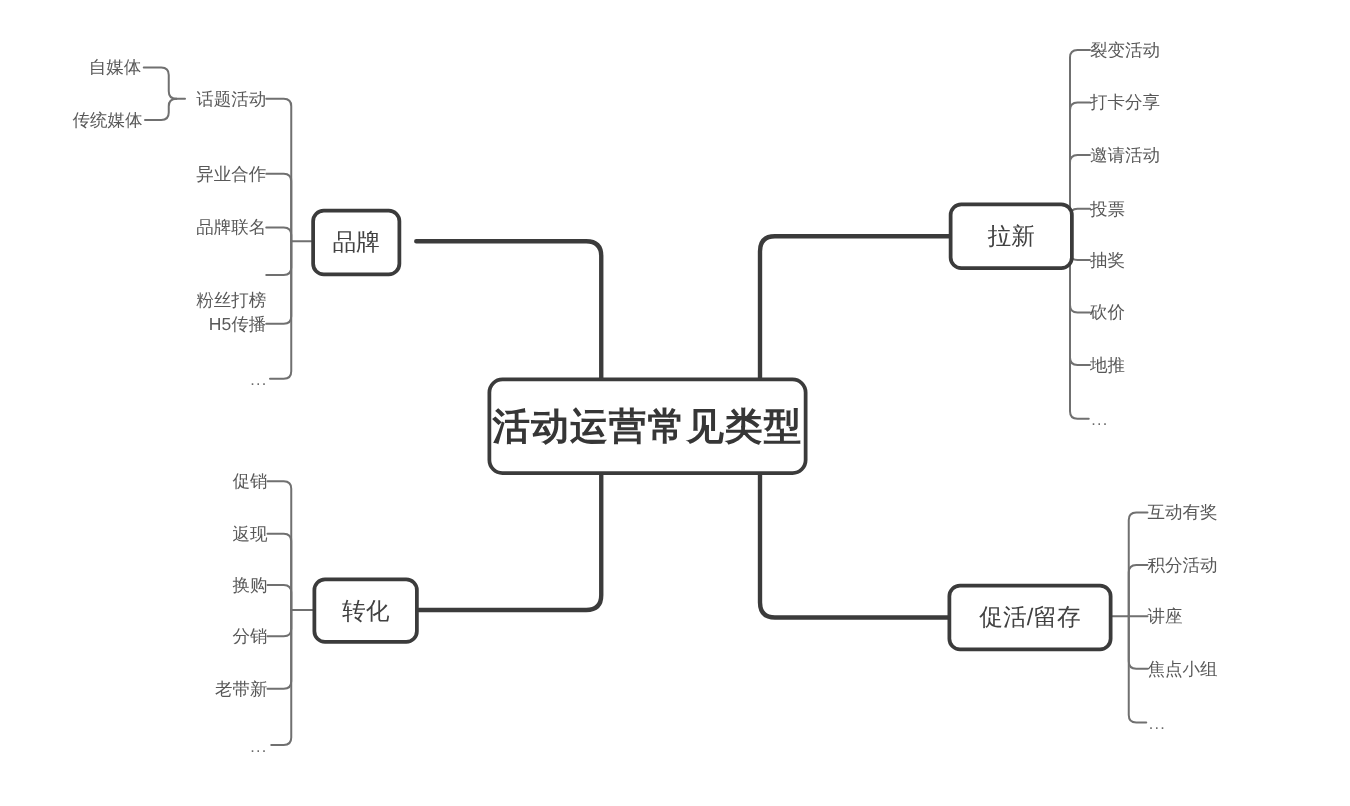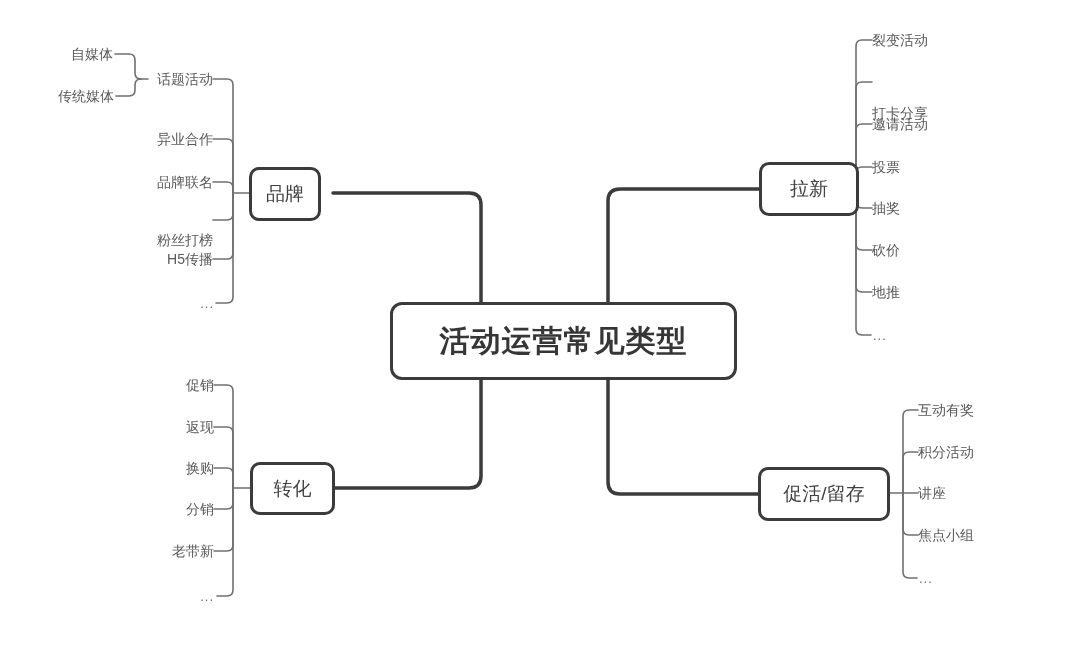--- a/index.html
+++ b/index.html
@@ -89,21 +89,21 @@
 
       <path d="M 890 493 H 903"></path>
       <path d="M 903 493 V 416 Q 903 410 909 410 H 918"></path>
       <path d="M 903 493 V 458 Q 903 452 909 452 H 918"></path>
       <path d="M 903 493 H 918"></path>
       <path d="M 903 493 V 529 Q 903 535 909 535 H 918"></path>
       <path d="M 903 493 V 572 Q 903 578 909 578 H 917"></path>
     </g>
   </svg>
 
-  <div class="node root" style="left:390px;top:302px;width:347px;height:78px;">
+  <div class="node root" style="left:390px;top:302px;width:256px;height:78px;">
     <span>活动运营常见类型</span>
   </div>
 
   <div class="node" style="left:249px;top:167px;width:72px;height:54px;">
     <span>品牌</span>
   </div>
   <div class="node" style="left:759px;top:162px;width:100px;height:54px;">
     <span>拉新</span>
   </div>
   <div class="node" style="left:250px;top:462px;width:85px;height:53px;">
@@ -117,21 +117,21 @@
   <span class="leaf lefty" style="right:867px;top:139px;">异业合作</span>
   <span class="leaf lefty" style="right:867px;top:182px;">品牌联名</span>
   <span class="leaf lefty" style="right:867px;top:220px;margin-top:20px;">粉丝打榜</span>
   <span class="leaf lefty" style="right:867px;top:259px;">H5传播</span>
   <span class="leaf lefty ellipsis" style="right:866px;top:304px;">...</span>
 
   <span class="leaf lefty" style="right:967px;top:54px;">自媒体</span>
   <span class="leaf lefty" style="right:966px;top:96px;">传统媒体</span>
 
   <span class="leaf" style="left:872px;top:40px;">裂变活动</span>
-  <span class="leaf" style="left:872px;top:82px;margin-top:31px;">打卡分享</span>
+  <span class="leaf" style="left:872px;top:82px;">打卡分享</span>
   <span class="leaf" style="left:872px;top:124px;">邀请活动</span>
   <span class="leaf" style="left:872px;top:167px;">投票</span>
   <span class="leaf" style="left:872px;top:208px;">抽奖</span>
   <span class="leaf" style="left:872px;top:250px;">砍价</span>
   <span class="leaf" style="left:872px;top:292px;">地推</span>
   <span class="leaf ellipsis" style="left:873px;top:336px;">...</span>
 
   <span class="leaf lefty" style="right:866px;top:385px;">促销</span>
   <span class="leaf lefty" style="right:866px;top:427px;">返现</span>
   <span class="leaf lefty" style="right:866px;top:468px;">换购</span>

